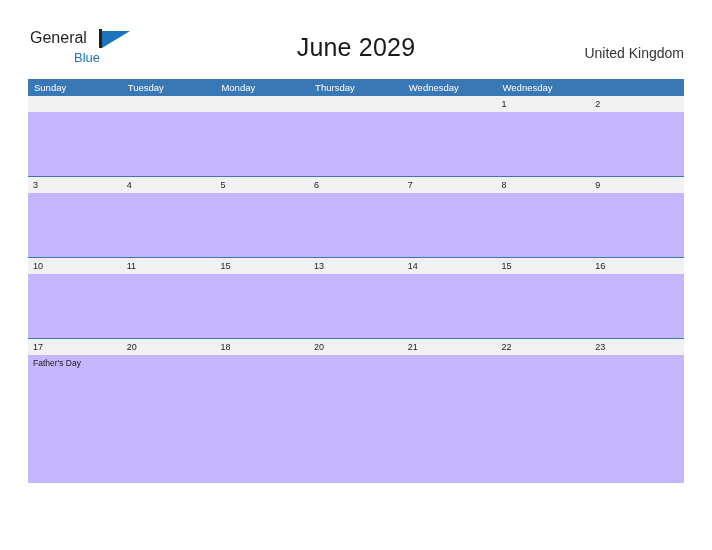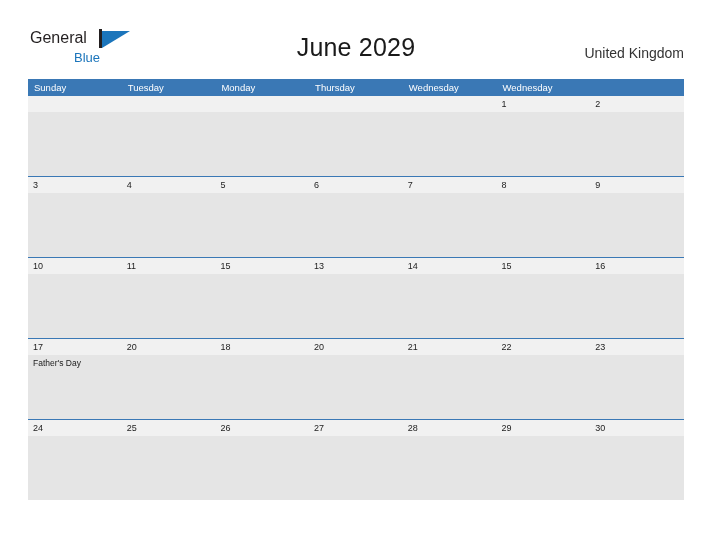--- a/index.html
+++ b/index.html
@@ -148,21 +148,21 @@
     padding-left: 5px;
     font-size: 9px;
     line-height: 16px;
     color: #222222;
     font-family: "Liberation Sans", sans-serif;
   }
   .events-strip {
     display: flex;
     width: 656px;
     height: 64px;
-    background: #e5e5e5;
+    background: #c4b5fd;
   }
   .event-cell {
     width: 93.714px;
     box-sizing: border-box;
     padding-left: 5px;
     padding-top: 3px;
     font-size: 8.5px;
     line-height: 11px;
     color: #1a1a1a;
     font-family: "Liberation Sans", sans-serif;
@@ -278,29 +278,20 @@
             </div>
             <div class="event-cell"></div>
             <div class="event-cell"></div>
             <div class="event-cell"></div>
             <div class="event-cell"></div>
             <div class="event-cell"></div>
             <div class="event-cell"></div>
           </div>
         </div>
         <div class="week-row">
-          <div class="date-strip">
-            <div class="date-cell">24</div>
-            <div class="date-cell">25</div>
-            <div class="date-cell">26</div>
-            <div class="date-cell">27</div>
-            <div class="date-cell">28</div>
-            <div class="date-cell">29</div>
-            <div class="date-cell">30</div>
-          </div>
           <div class="events-strip">
             <div class="event-cell"></div>
             <div class="event-cell"></div>
             <div class="event-cell"></div>
             <div class="event-cell"></div>
             <div class="event-cell"></div>
             <div class="event-cell"></div>
             <div class="event-cell"></div>
           </div>
         </div>

